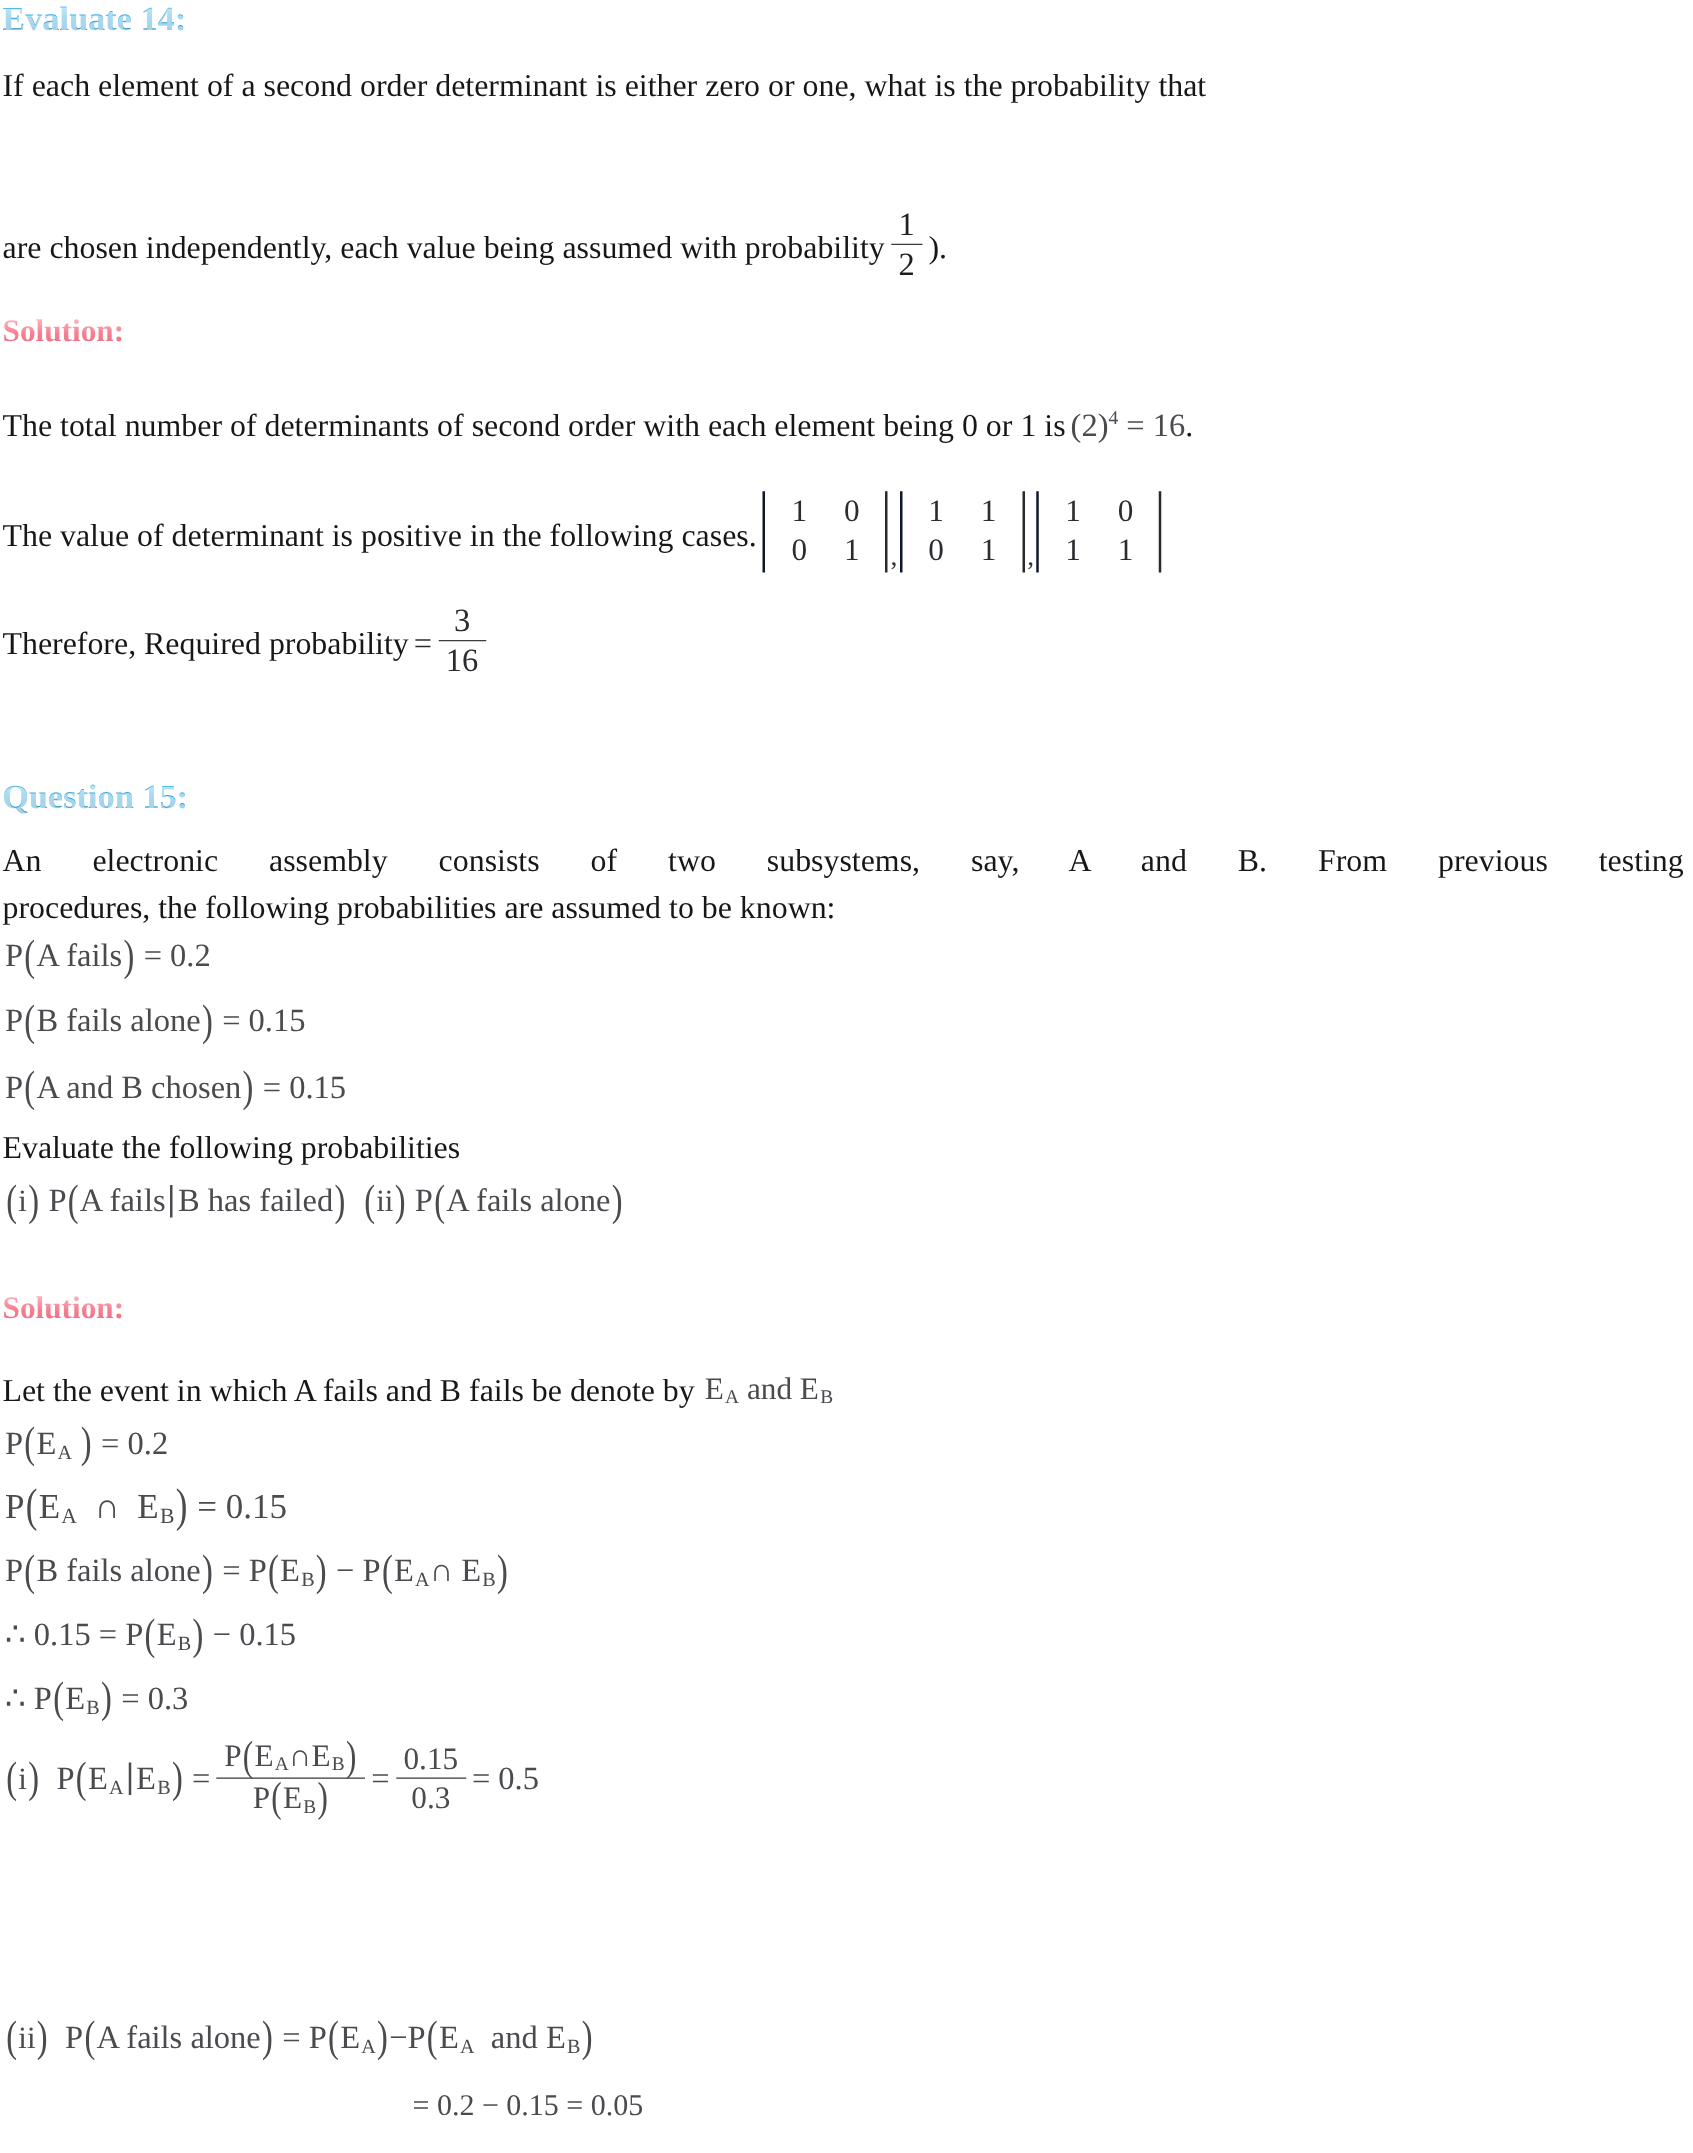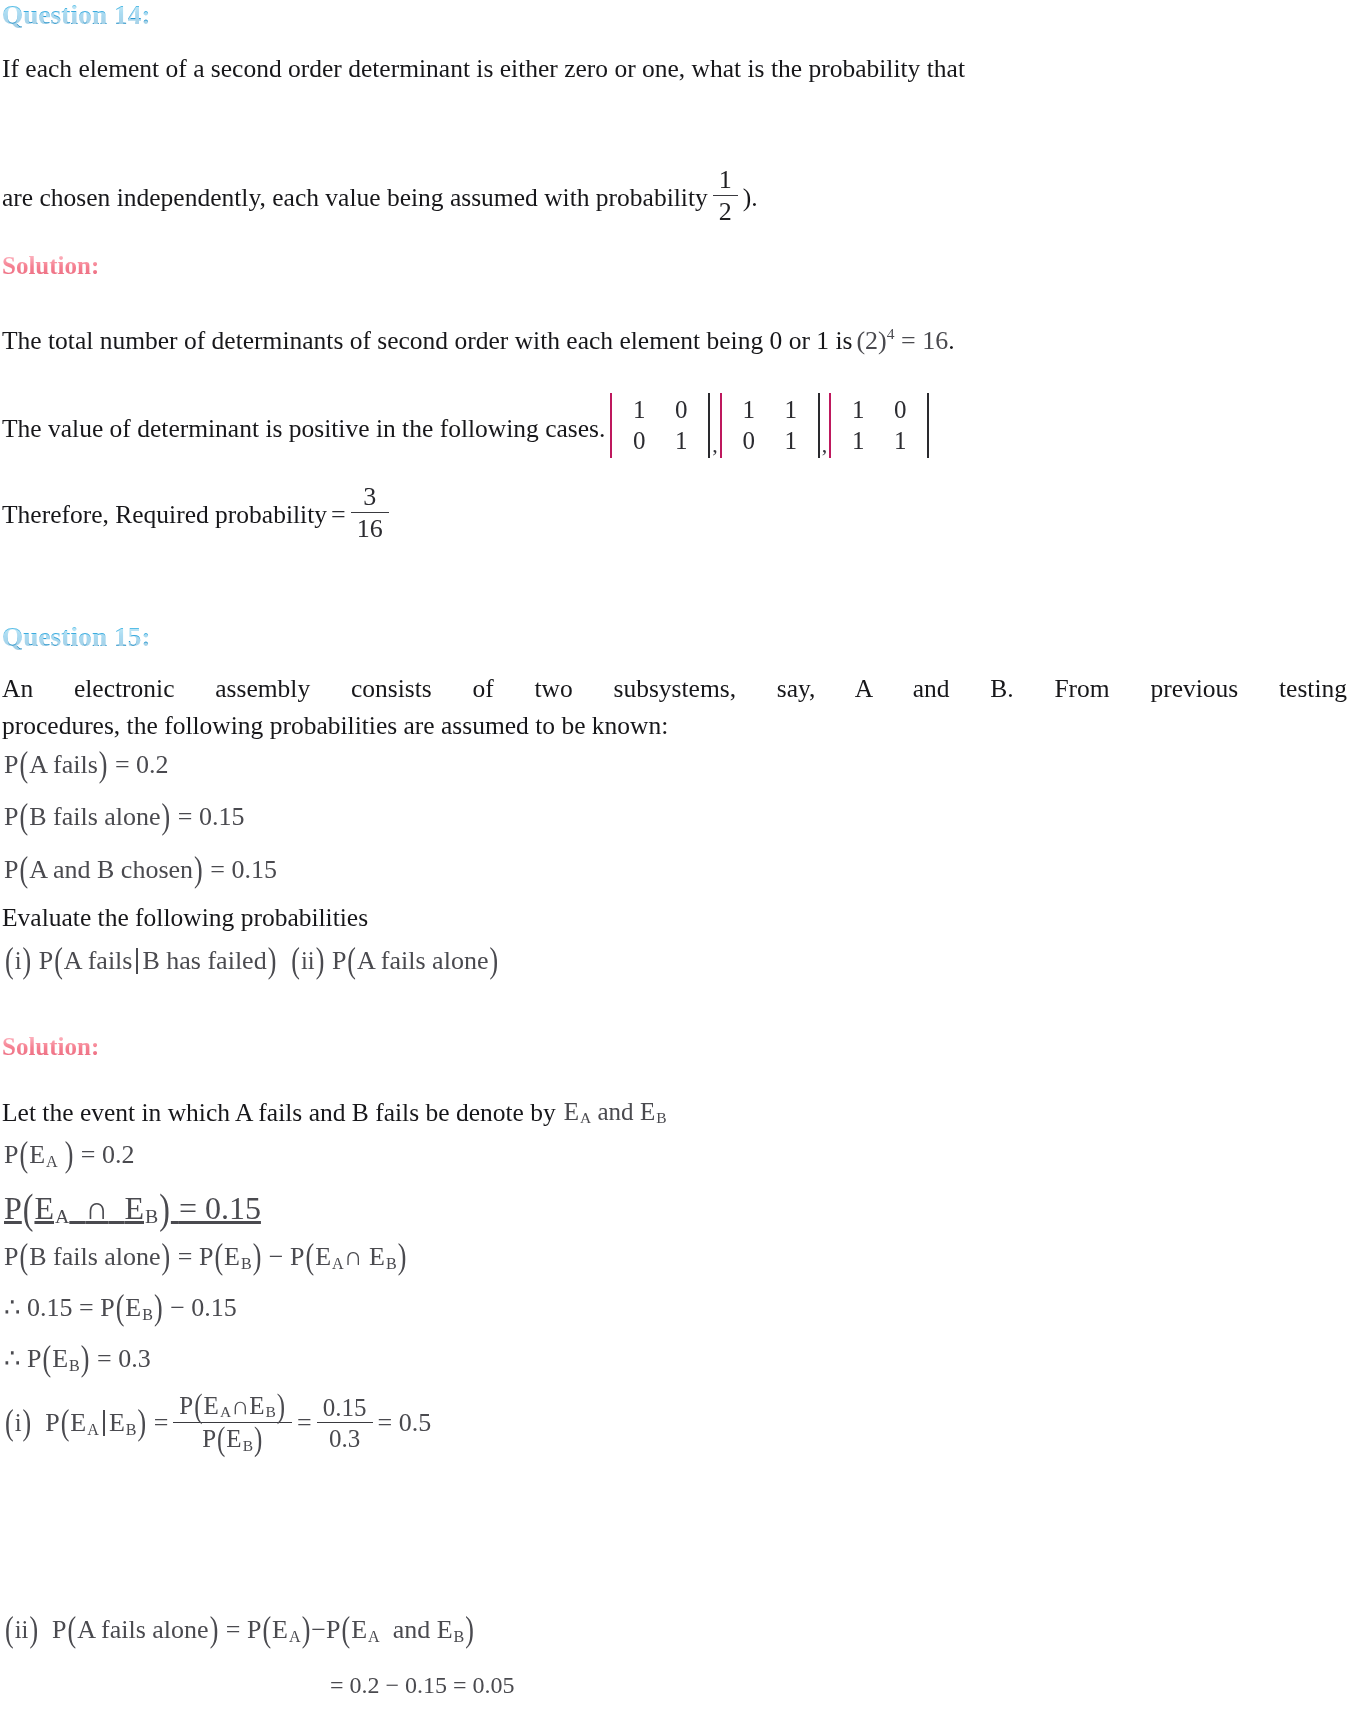--- a/index.html
+++ b/index.html
@@ -101,21 +101,21 @@
   .frac .den {
     display: block;
     padding: 2px 6px 0 6px;
     line-height: 1.08;
   }
 
   
   .det {
     display: inline-block;
     vertical-align: middle;
-    border-left: 2px solid #be185d;
+    border-left: 2px solid #0f172a;
     border-right: 2px solid #2a2a2e;
     padding: 2px 6px;
     margin: 0 1px;
     position: relative;
     top: -3px;
   }
   .det .row {
     display: block;
     line-height: 1.22;
     white-space: nowrap;
@@ -139,21 +139,21 @@
 
   
   .abs { position: absolute; }
 </style>
 </head>
 <body>
 
 <div class="page">
 
   <div class="abs" style="left:2px; top:0px; width:1350px;">
-    <div class="q-head">Question 14:</div>
+    <div class="q-head">Evaluate 14:</div>
   </div>
 
   <div class="abs body-text just" style="left:2px; top:48px; width:1345px;">If each element of a second order determinant is either zero or one, what is the probability that</div>
 
 
   <div class="abs" style="left:2px; top:168px; width:1345px;">
     <span class="body-text" style="display:inline-block; vertical-align:middle;">are chosen independently, each value being assumed with probability</span><span class="frac math" style="font-size:26px; color:#1f1f22;"><span class="num">1</span><span class="den">2</span></span><span class="body-text" style="display:inline-block; vertical-align:middle;">).</span>
   </div>
 
   <div class="abs" style="left:2px; top:252px;">
@@ -212,21 +212,21 @@
   </div>
 
   <div class="abs" style="left:2px; top:1092px; width:1345px;">
     <span class="body-text" style="display:inline-block; vertical-align:middle;">Let the event in which A fails and B fails be denote by</span>&nbsp;&nbsp;<span class="math" style="display:inline-block; vertical-align:middle; font-size:25px;"><span>E</span><sub class="sm">A</sub>&nbsp;<span>and</span>&nbsp;<span>E</span><sub class="sm">B</sub></span>
   </div>
 
   <div class="abs math" style="left:4px; top:1140px; font-size:26px;">
     <span>P</span><span class="big-paren">(</span><span>E</span><sub class="sm">A</sub><span style="padding-left:6px;"></span><span class="big-paren">)</span>&nbsp;<span>= 0.2</span>
   </div>
 
-  <div class="abs math" style="left:4px; top:1190px; font-size:32px;text-decoration:underline;">
+  <div class="abs math" style="left:4px; top:1190px; font-size:28px;">
     <span>P</span><span class="big-paren">(</span><span>E</span><sub class="sm">A</sub>&nbsp;&nbsp;<span>∩</span>&nbsp;&nbsp;<span>E</span><sub class="sm">B</sub><span class="big-paren">)</span>&nbsp;<span>= 0.15</span>
   </div>
 
   <div class="abs math" style="left:4px; top:1242px; font-size:26px;">
     <span>P</span><span class="big-paren">(</span><span>B fails alone</span><span class="big-paren">)</span>&nbsp;<span>=</span>&nbsp;<span>P</span><span class="big-paren">(</span><span>E</span><sub class="sm">B</sub><span class="big-paren">)</span>&nbsp;<span>−</span>&nbsp;<span>P</span><span class="big-paren">(</span><span>E</span><sub class="sm">A</sub><span>∩</span>&nbsp;<span>E</span><sub class="sm">B</sub><span class="big-paren">)</span>
   </div>
 
   <div class="abs math" style="left:4px; top:1293px; font-size:26px;">
     <span>∴</span>&nbsp;<span>0.15 =</span>&nbsp;<span>P</span><span class="big-paren">(</span><span>E</span><sub class="sm">B</sub><span class="big-paren">)</span>&nbsp;<span>−</span>&nbsp;<span>0.15</span>
   </div>

